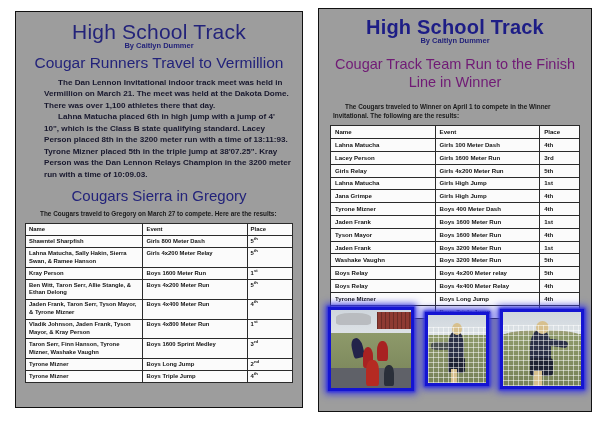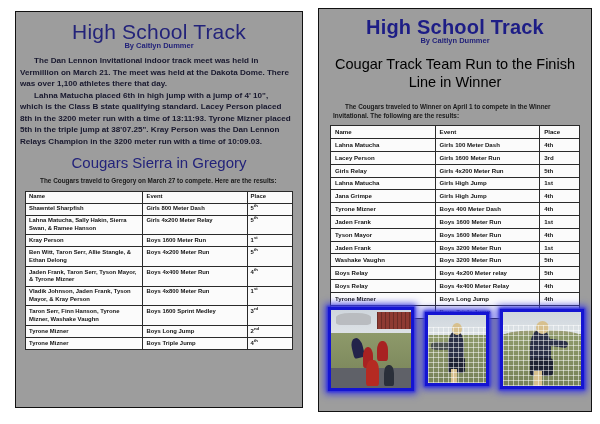--- a/index.html
+++ b/index.html
@@ -41,38 +41,38 @@
 
   
   .headline {
     color: #23237a;
     text-align: center;
     font-weight: 400;
     line-height: 1.12;
   }
   #page-left .headline  { font-size: 15.5px; margin-top: 4px; }
   #page-right .headline {
-    font-size: 14.5px; color:#000000; font-weight:400;
+    font-size: 14.5px; color:#701a75; font-weight:400;
     margin: 11px 14px 10px 14px; line-height: 1.22;
   }
   .subhead {
     color: #23237a;
     text-align: center;
     font-size: 15px;
     margin-top: 7px;
   }
 
   
   .body-copy {
     color: #18182e;
     font-size: 8.1px;
     line-height: 1.42;
     text-align: left;
     text-indent: 14px;
-    margin: 5px 11px 0 4px;
+    margin: 5px 11px 0 28px;
     font-weight: 600;
   }
   .intro-copy {
     color: #1a1a1a;
     font-size: 6.4px;
     line-height: 1.45;
     text-indent: 12px;
     margin: 5px 12px 0 12px;
     font-weight: 700;
   }
@@ -159,20 +159,21 @@
 
 <div id="stage">
 
   <div class="page" id="page-left">
 
     <div class="masthead">
       <div class="mast-title">High School Track</div>
       <div class="mast-byline">By Caitlyn Dummer</div>
     </div>
 
+    <div class="headline">Cougar Runners Travel to Vermillion</div>
 
     <p class="body-copy">The Dan Lennon Invitational indoor track meet was held in Vermillion on March 21. The meet was held at the Dakota Dome. There was over 1,100 athletes there that day.</p>
     <p class="body-copy" style="margin-top:0;">Lahna Matucha placed 6th in high jump with a jump of 4' 10", which is the Class B state qualifying standard. Lacey Person placed 8th in the 3200 meter run with a time of 13:11:93. Tyrone Mizner placed 5th in the triple jump at 38'07.25". Kray Person was the Dan Lennon Relays Champion in the 3200 meter run with a time of 10:09.03.</p>
 
     <div class="subhead">Cougars Sierra in Gregory</div>
 
     <p class="intro-copy">The Cougars traveld to Gregory on March 27 to compete.  Here are the results:</p>
 
     <div class="results-wrap">
       <table class="results" id="table-left">

